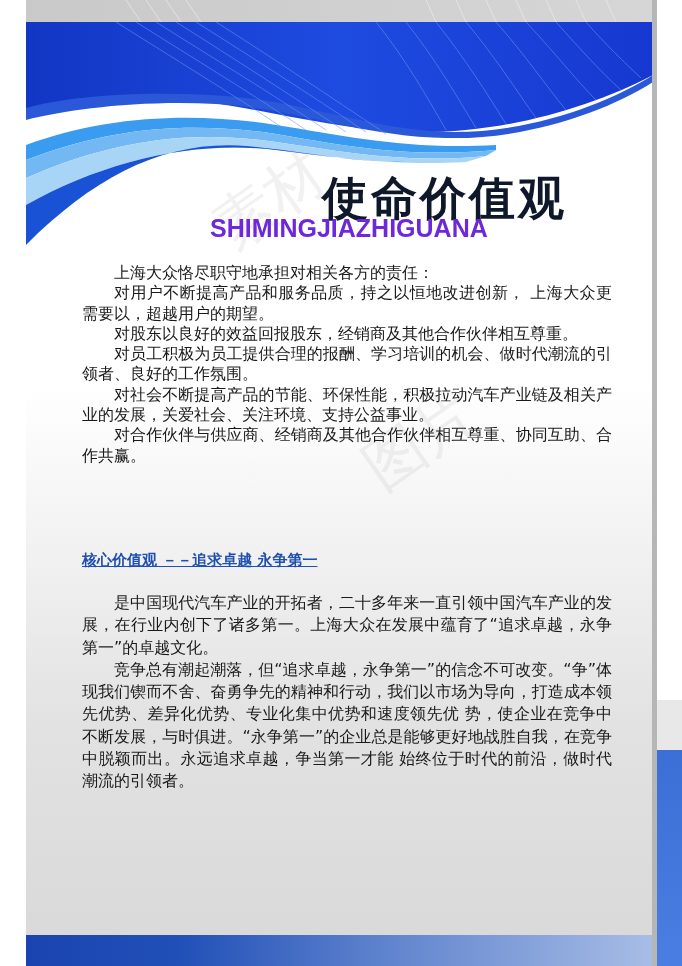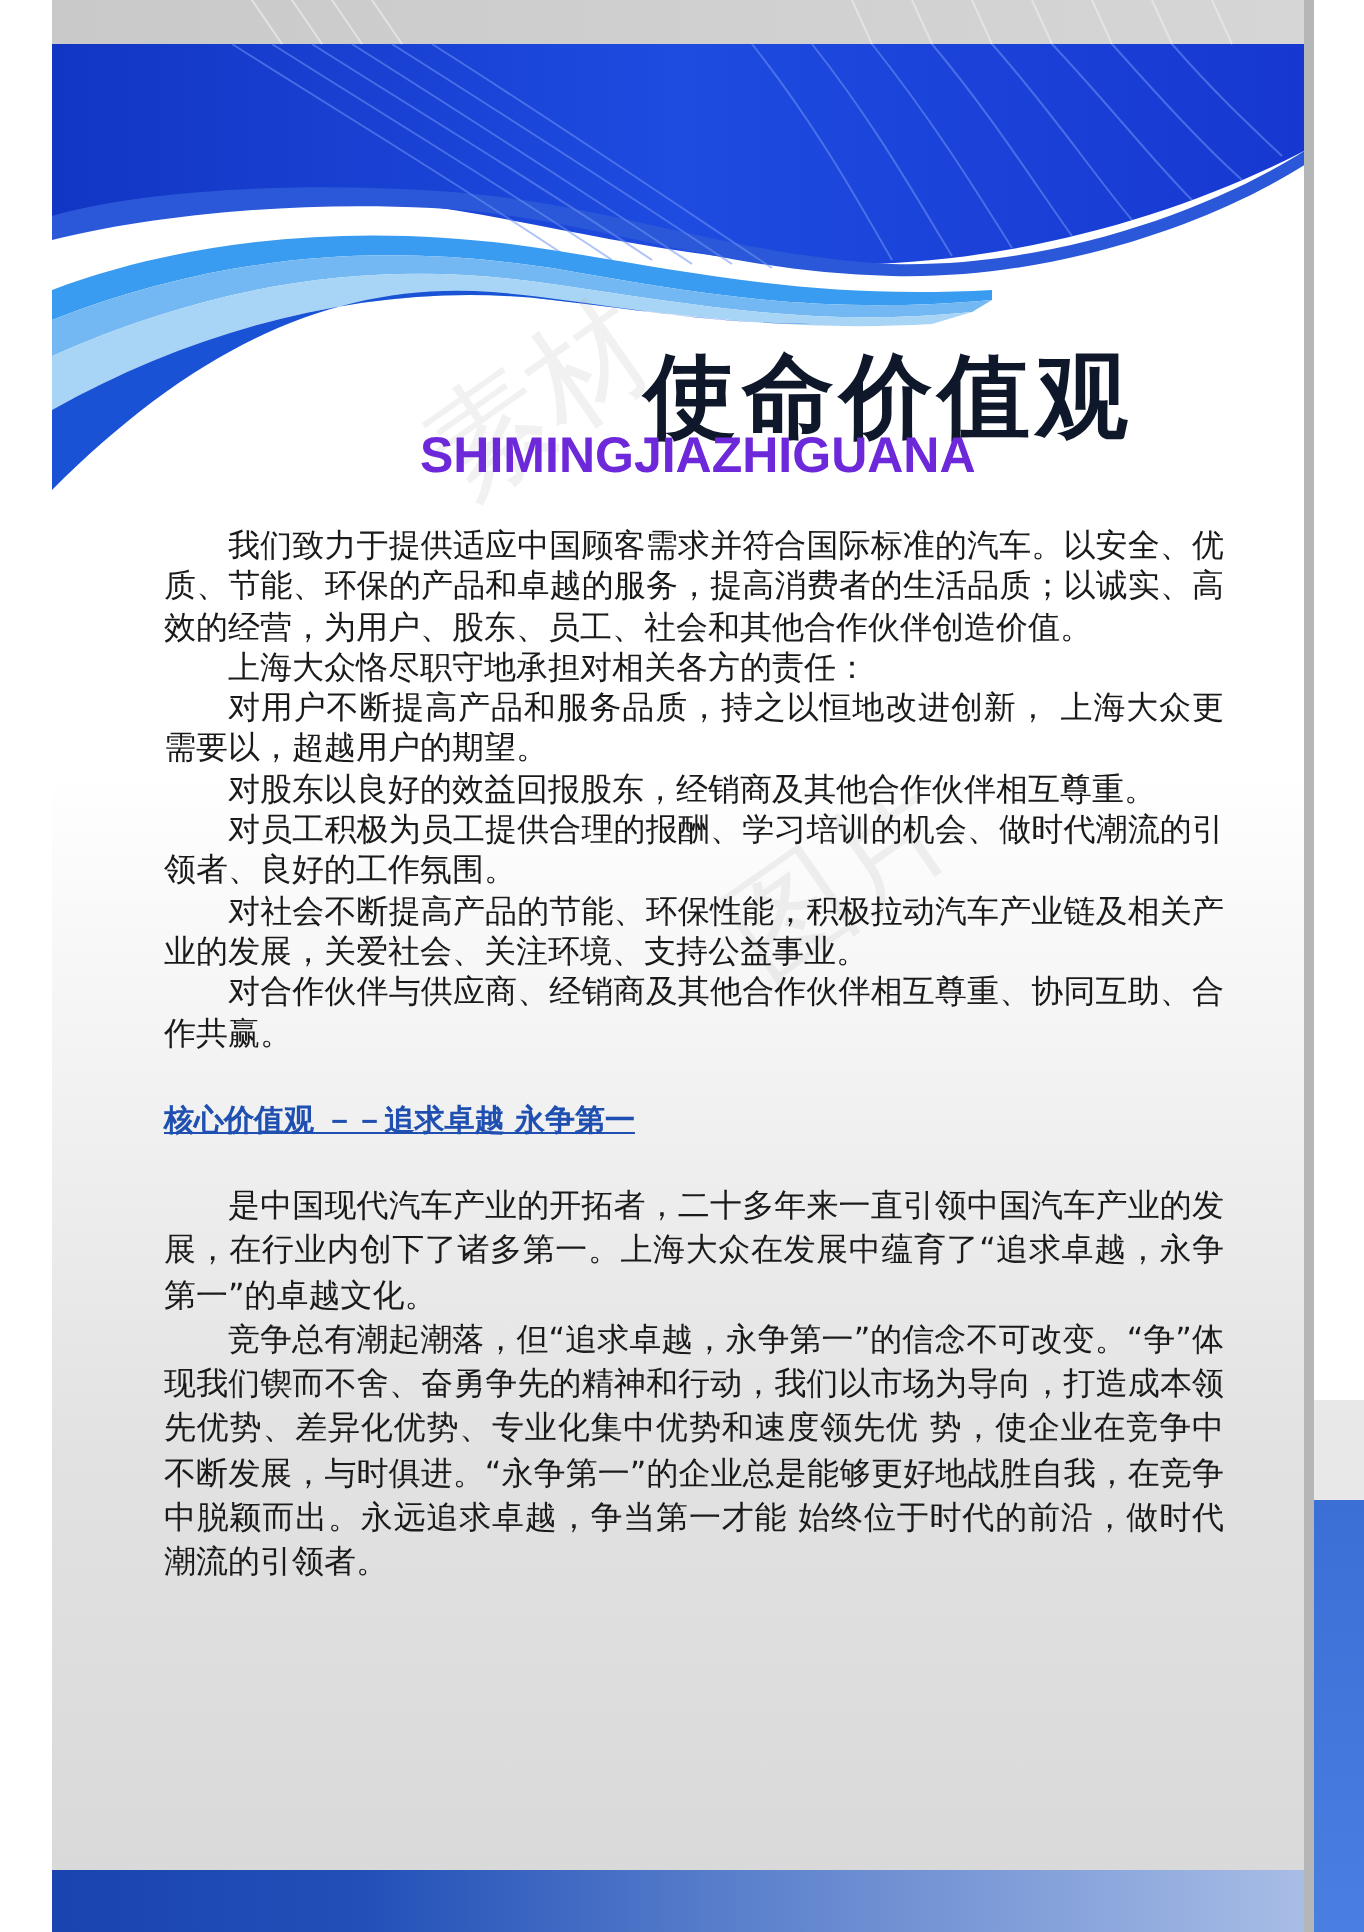--- a/index.html
+++ b/index.html
@@ -85,21 +85,20 @@
     <path d="M0 205 C80 160 170 140 250 150 C300 156 340 162 380 162 C320 162 270 150 220 146 C140 140 70 175 0 245 Z" fill="#1a52d6"></path>
   </svg>
 
   <div class="watermark" style="left:210px;top:160px;">素材</div>
   <div class="watermark" style="left:360px;top:400px;">图片</div>
 
   <div class="title">使命价值观</div>
   <div class="subtitle">SHIMINGJIAZHIGUANA</div>
 
   <div class="content">
-    <p>我们致力于提供适应中国顾客需求并符合国际标准的汽车。以安全、优质、节能、环保的产品和卓越的服务，提高消费者的生活品质；以诚实、高效的经营，为用户、股东、员工、社会和其他合作伙伴创造价值。</p>
     <p>上海大众恪尽职守地承担对相关各方的责任：</p>
     <p>对用户不断提高产品和服务品质，持之以恒地改进创新， 上海大众更需要以，超越用户的期望。</p>
     <p>对股东以良好的效益回报股东，经销商及其他合作伙伴相互尊重。</p>
     <p>对员工积极为员工提供合理的报酬、学习培训的机会、做时代潮流的引领者、良好的工作氛围。</p>
     <p>对社会不断提高产品的节能、环保性能，积极拉动汽车产业链及相关产业的发展，关爱社会、关注环境、支持公益事业。</p>
     <p>对合作伙伴与供应商、经销商及其他合作伙伴相互尊重、协同互助、合作共赢。</p>
   </div>
 
   <div class="section-heading">核心价值观 －－追求卓越 永争第一</div>
 

